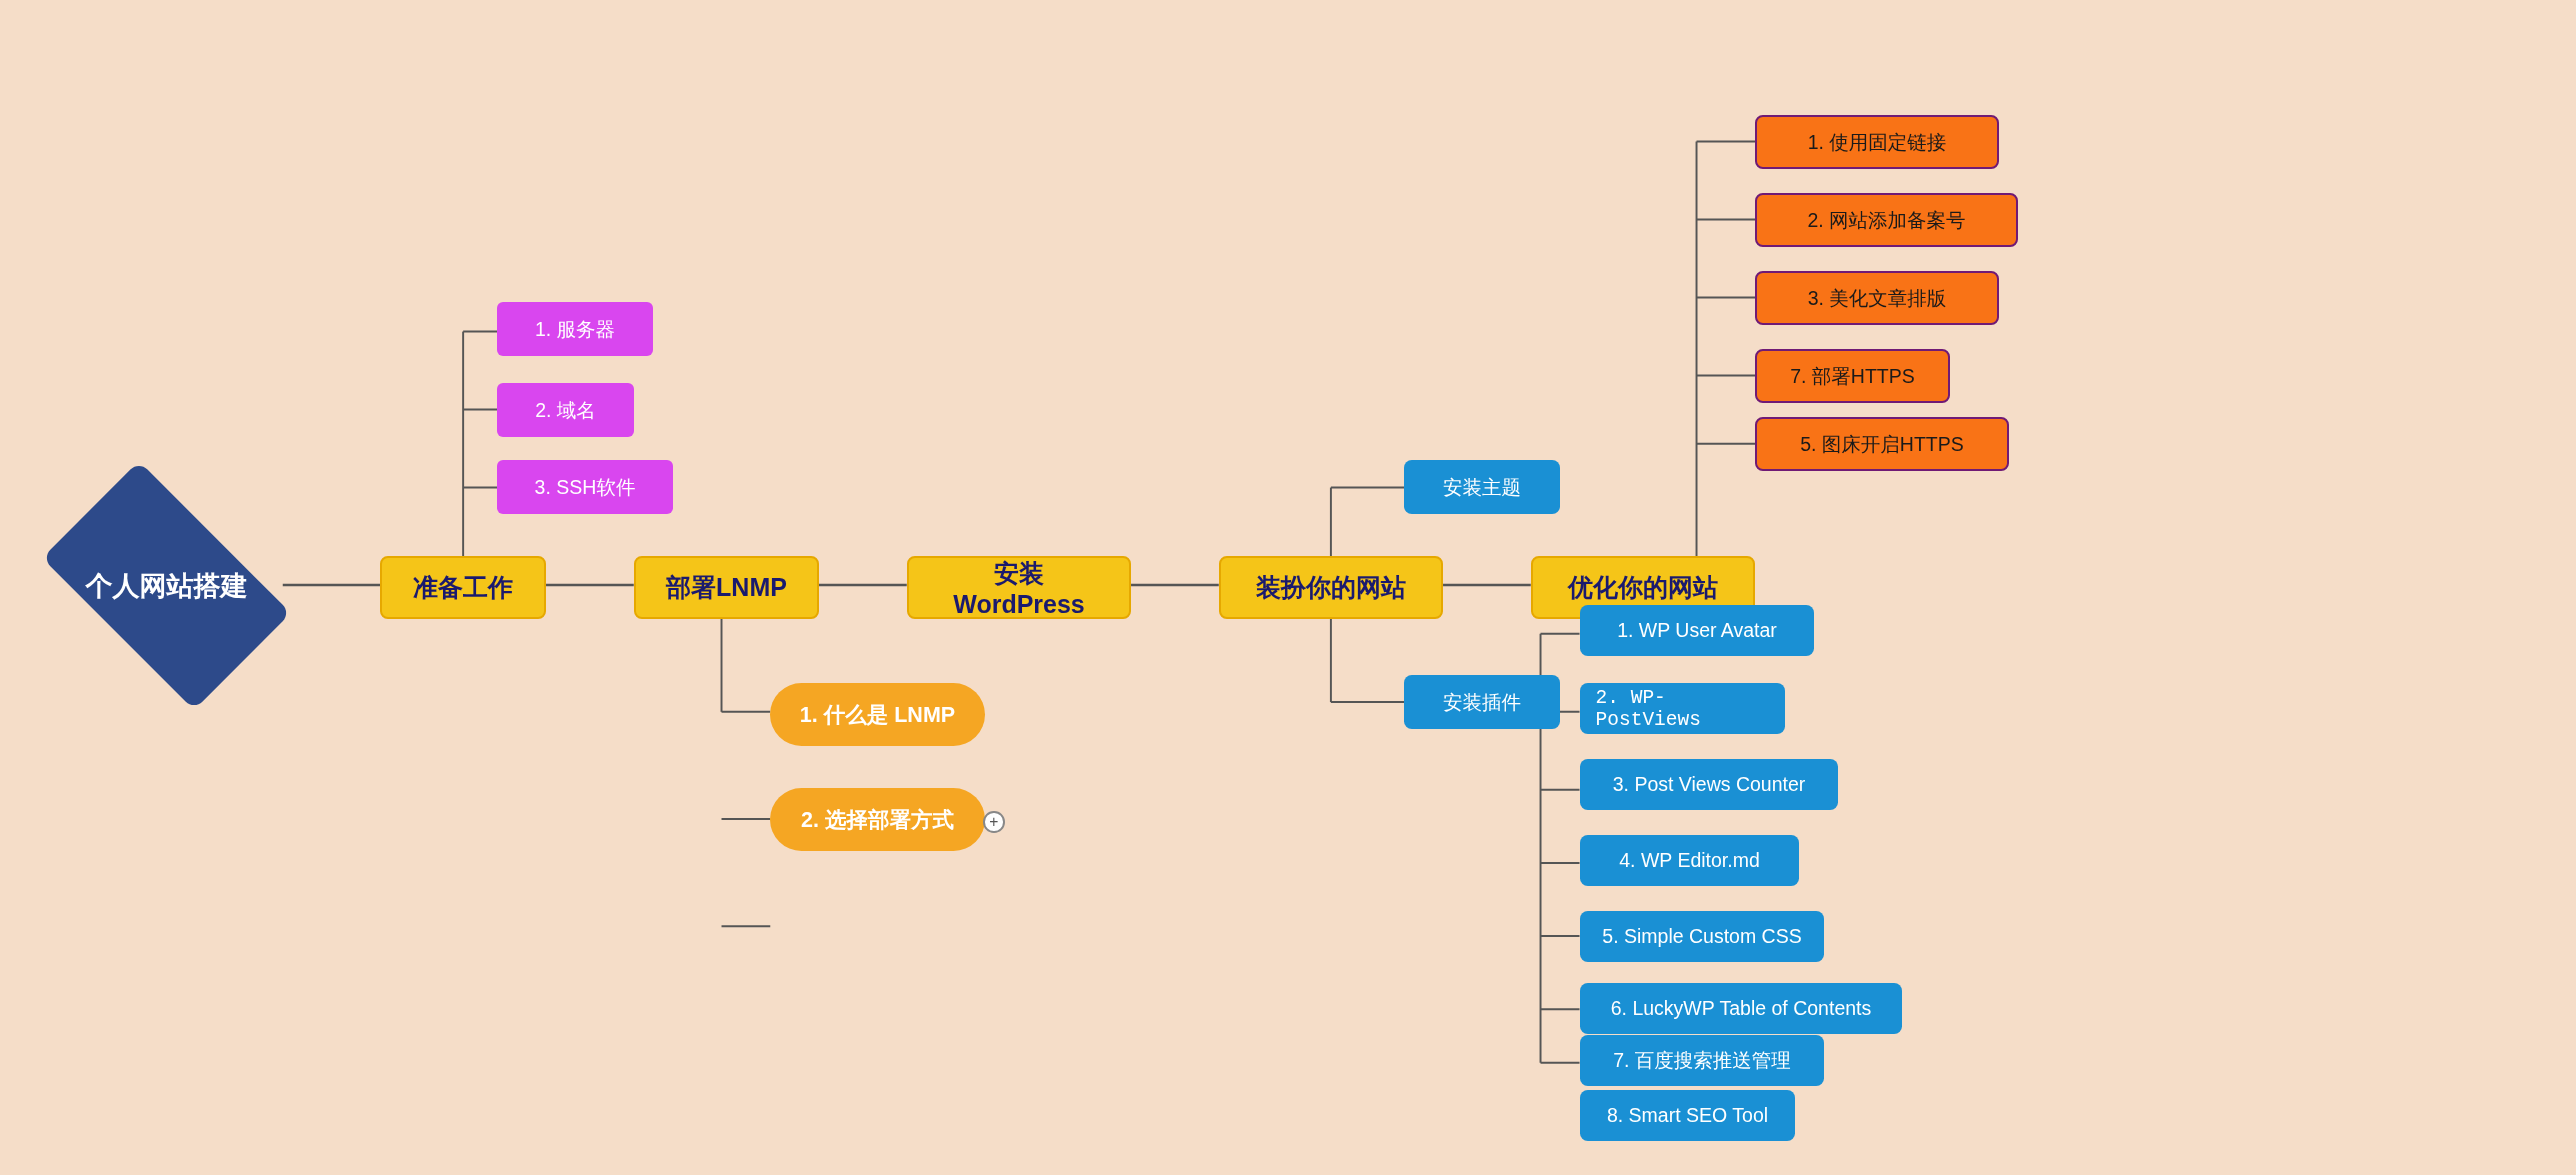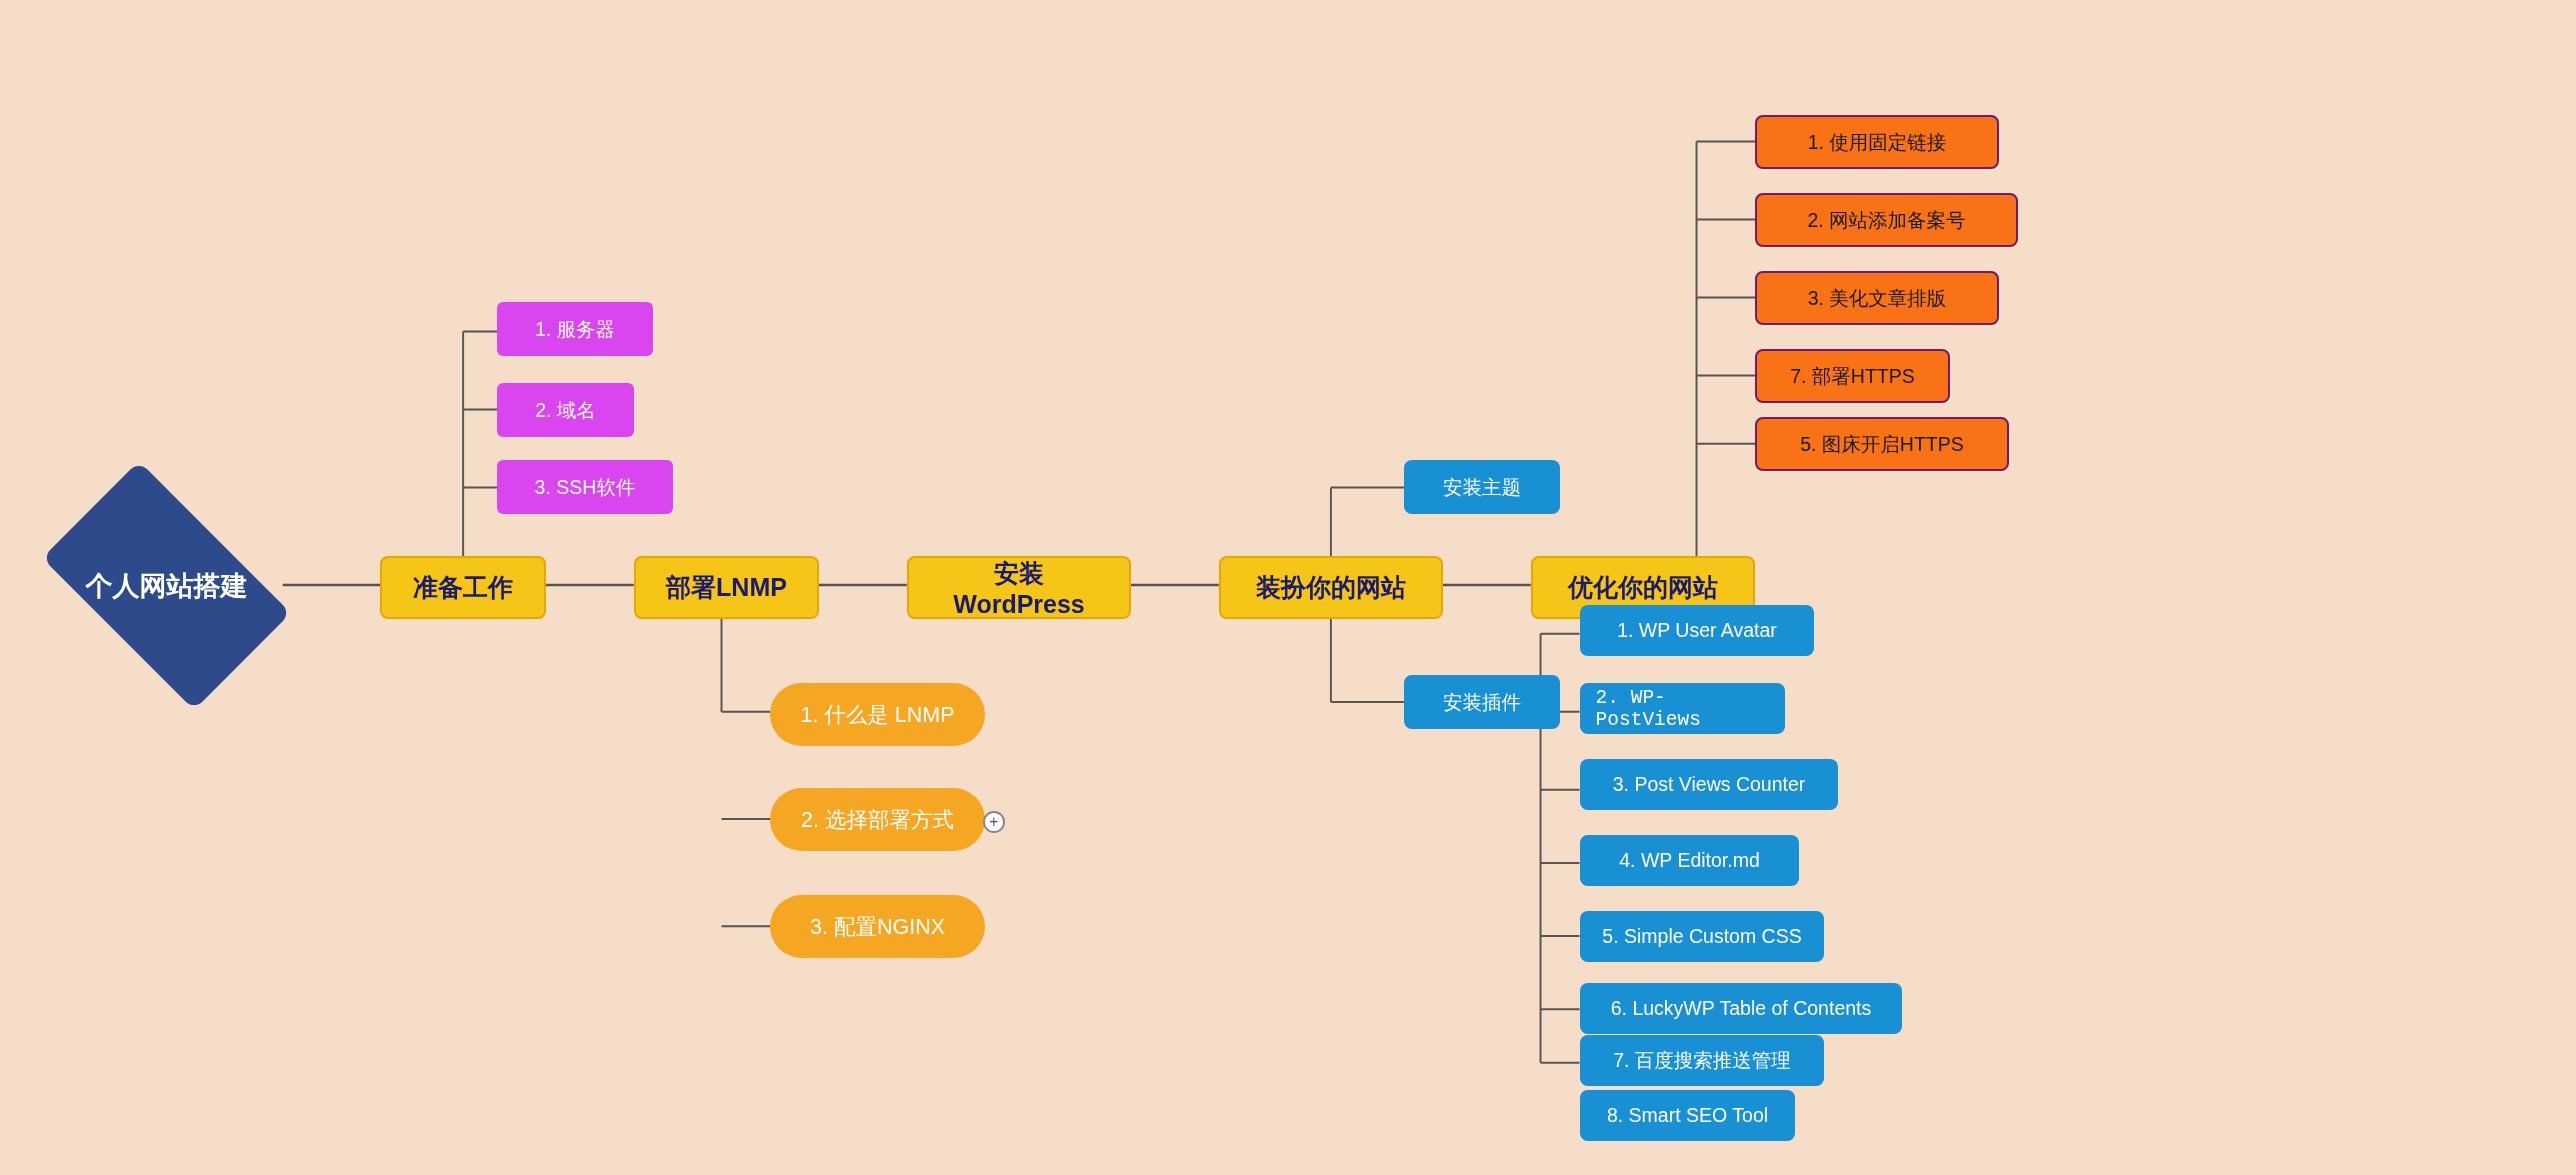--- a/index.html
+++ b/index.html
@@ -105,21 +105,21 @@
     
     .orange-ellipse {
       position: absolute;
       background: #f5a623;
       border-radius: 49px;
       display: flex;
       align-items: center;
       justify-content: center;
       color: #fff;
       font-size: 21.5px;
-      font-weight: normal;
+      font-weight: bold;
       padding: 13.7px 29px;
       text-align: center;
     }
 
     
     .yellow-outline-box {
       position: absolute;
       background: #f97316;
       border: 2px solid #701a75;
       border-radius: 7.8px;
@@ -220,21 +220,20 @@
   <div class="yellow-box" style="left: 1219px; top: 556px; width: 224px; height: 63px;">装扮你的网站</div>
 
   <div class="yellow-box" style="left: 1531px; top: 556px; width: 224px; height: 63px;">优化你的网站</div>
 
   <div class="teal-box" style="left: 497px; top: 302px; width: 156px; height: 54px;">1. 服务器</div>
   <div class="teal-box" style="left: 497px; top: 383px; width: 127px; height: 54px;">2. 域名</div>
   <div class="teal-box" style="left: 497px; top: 460px; width: 176px; height: 54px;">3. SSH软件</div>
 
   <div class="orange-ellipse" style="left: 770px; top: 683px; width: 215px; height: 63px;">1. 什么是 LNMP</div>
   <div class="orange-ellipse" style="left: 770px; top: 788px; width: 215px; height: 63px;">2. 选择部署方式</div>
-  <div class="orange-ellipse" style="left: 770px; top: 895px; width: 215px; height: 63px;">3. 配置NGINX</div>
 
   <div class="plus-circle" style="left: 983px; top: 811px;">+</div>
 
   <div class="blue-box" style="left: 1404px; top: 460px; width: 156px; height: 54px;">安装主题</div>
 
   <div class="blue-box" style="left: 1404px; top: 675px; width: 156px; height: 54px;">安装插件</div>
 
   <div class="blue-box" style="left: 1580px; top: 605px; width: 234px; height: 51px;">1. WP User Avatar</div>
   <div class="blue-box" style="left: 1580px; top: 683px; width: 205px; height: 51px; font-family: Liberation Mono, monospace;">2. WP-PostViews</div>
   <div class="blue-box" style="left: 1580px; top: 759px; width: 258px; height: 51px;">3. Post Views Counter</div>

